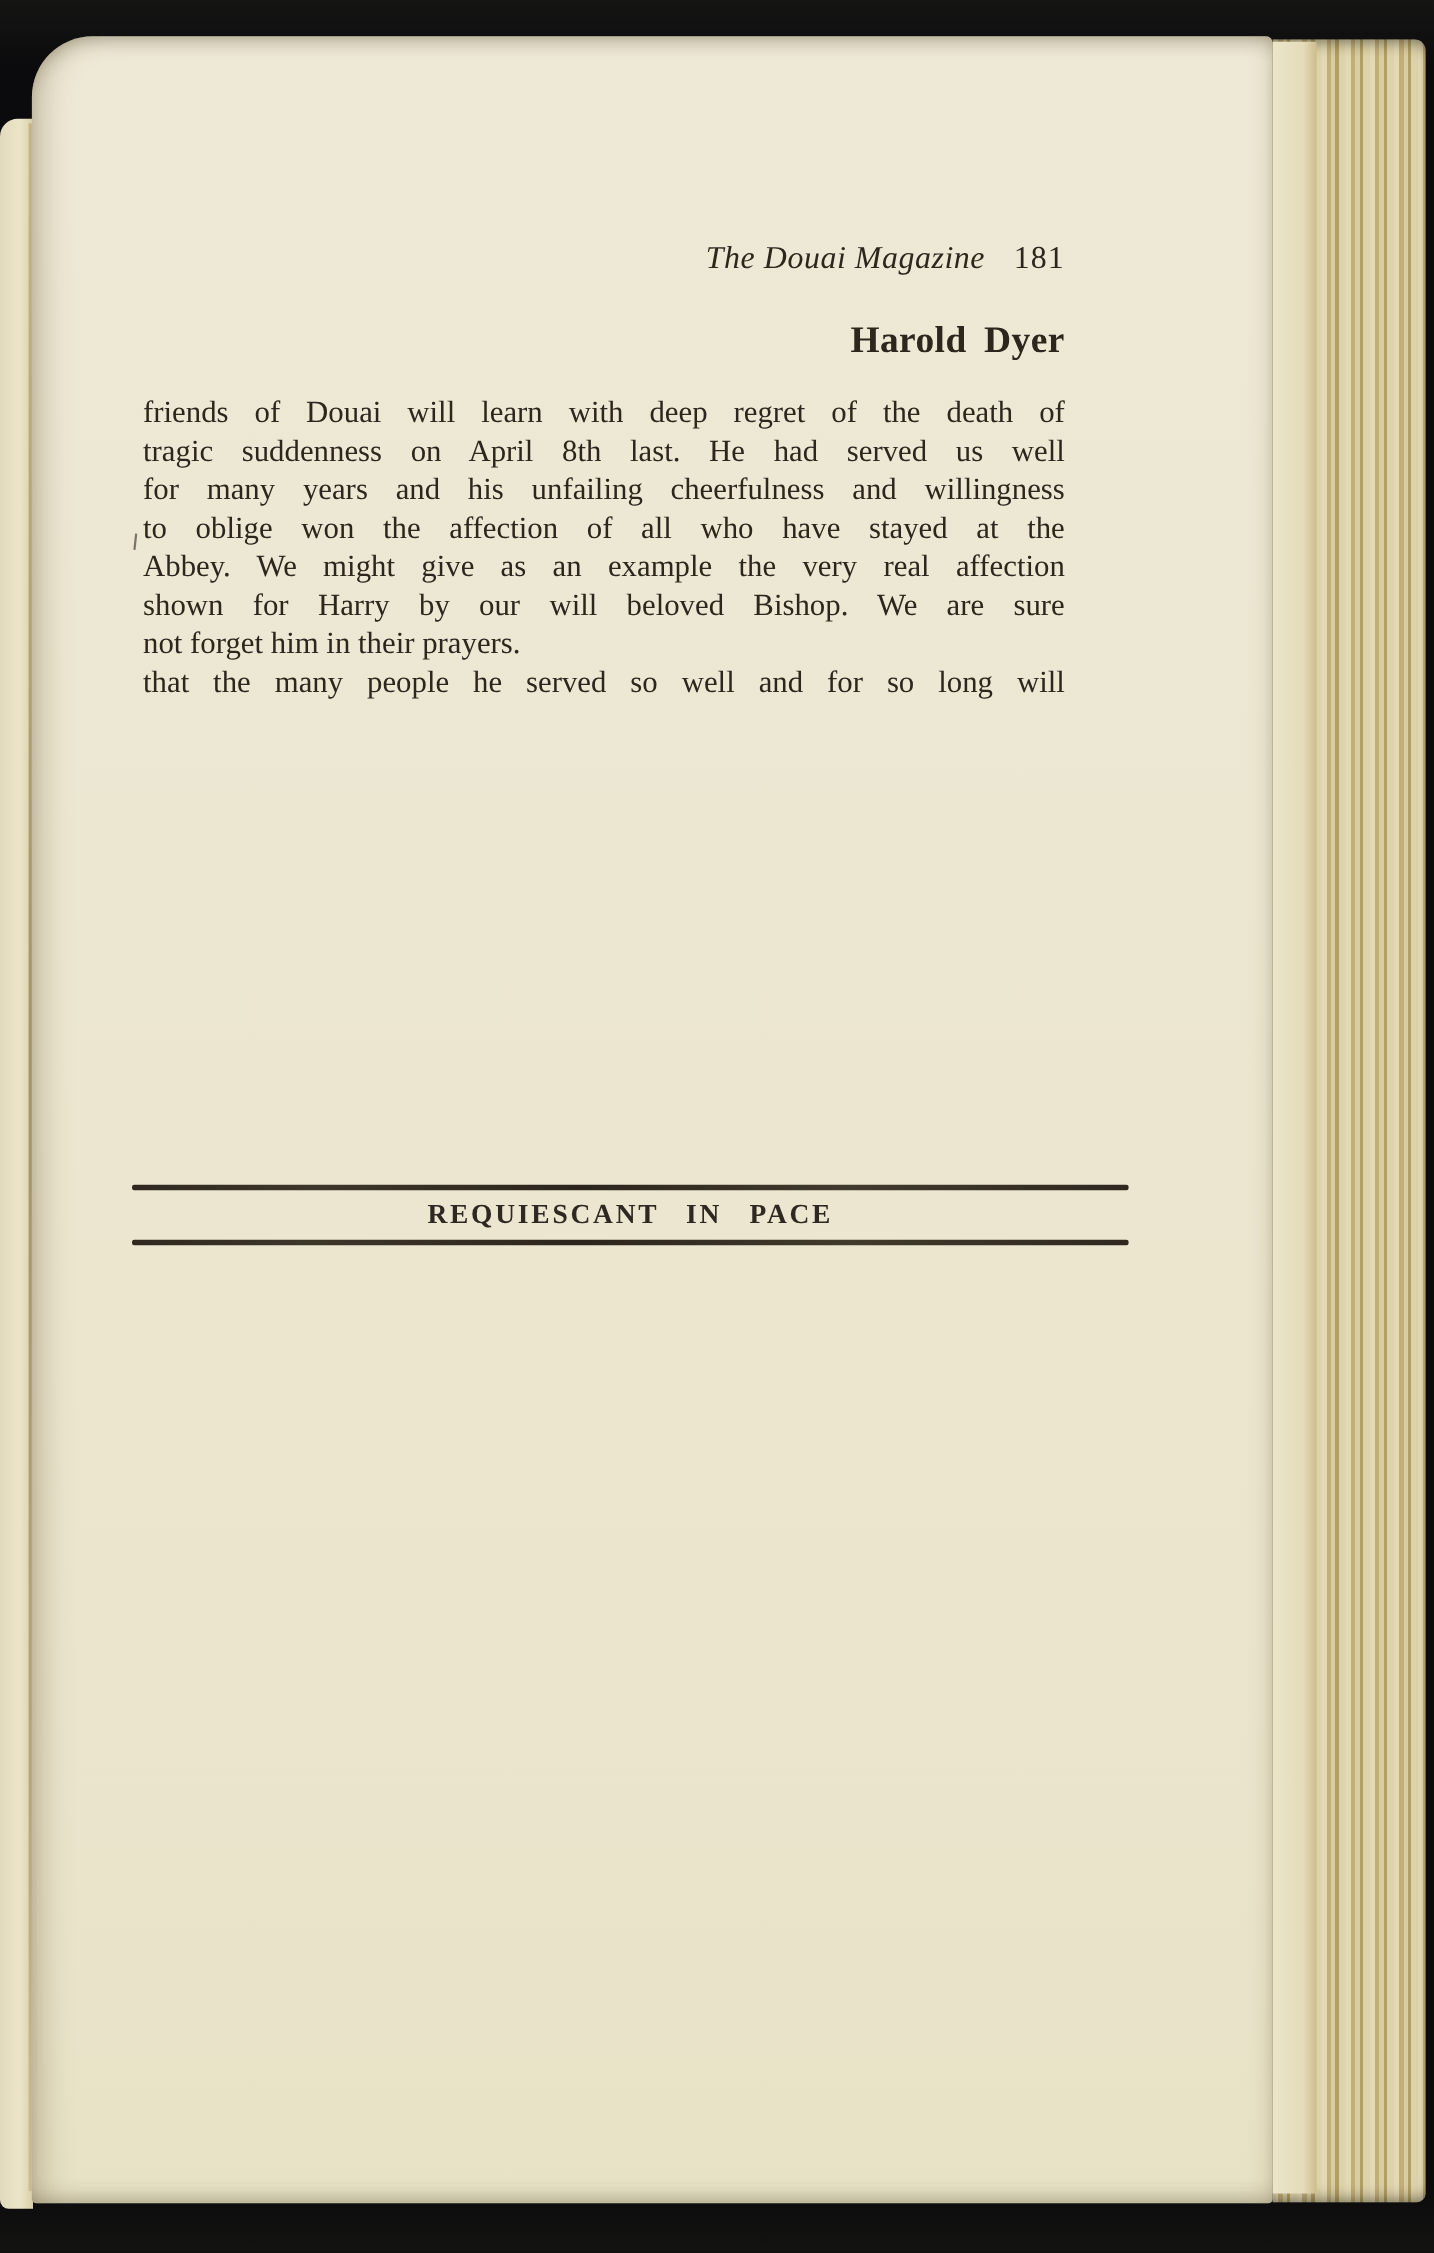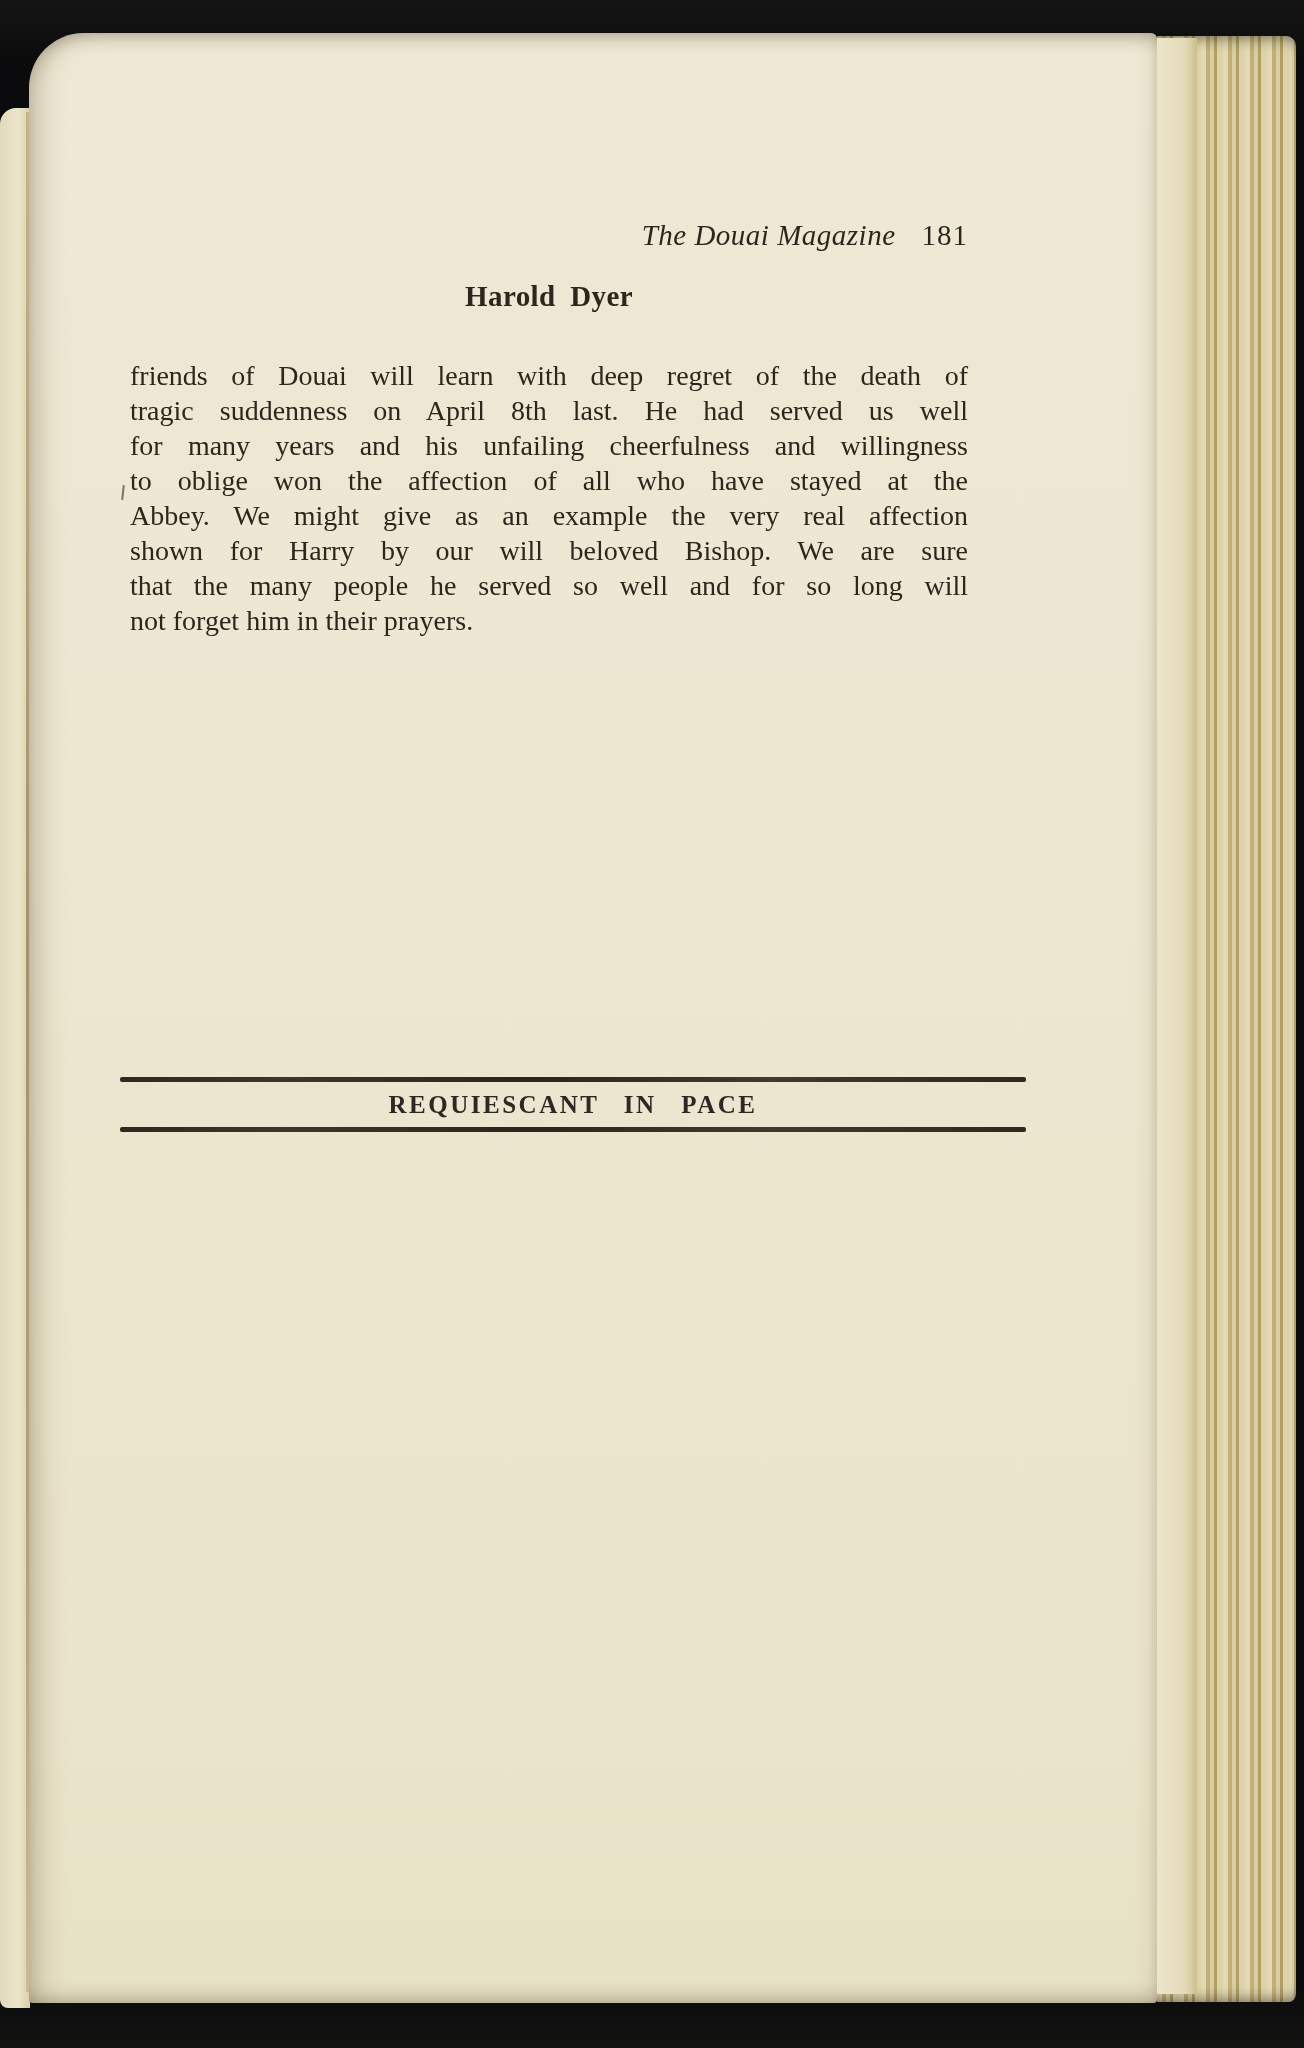--- a/index.html
+++ b/index.html
@@ -88,25 +88,25 @@
   .magazine-title {
     font-style: italic;
     letter-spacing: .5px;
   }
   .page-number {
     font-style: normal;
     letter-spacing: 1px;
   }
   .article-title {
     position: absolute;
-    top: 247px;
+    top: 258px;
     width: 100%;
-    text-align: center;
+    text-align: right;
     font-weight: bold;
-    font-size: 29px;
+    font-size: 34px;
     word-spacing: 7px;
     letter-spacing: .4px;
   }
   .article-body {
     position: absolute;
     top: 325px;
     width: 100%;
     font-size: 28px;
     line-height: 35px;
   }
@@ -168,22 +168,22 @@
 
       <div class="article-title">Harold Dyer</div>
 
       <div class="article-body">
         <div class="tline">friends of Douai will learn with deep regret of the death of</div>
         <div class="tline">tragic suddenness on April 8th last.  He had served us well</div>
         <div class="tline">for many years and his unfailing cheerfulness and willingness</div>
         <div class="tline">to oblige won the affection of all who have stayed at the</div>
         <div class="tline">Abbey.  We might give as an example the very real affection</div>
         <div class="tline">shown for Harry by our will beloved Bishop.  We are sure</div>
+        <div class="tline last">not forget him in their prayers.</div>
         <div class="tline">that the many people he served so well and for so long will</div>
-        <div class="tline last">not forget him in their prayers.</div>
       </div>
 
       <div class="ink-mark"></div>
     </div>
 
     <div class="rip-banner">
       <div class="rule"></div>
       <div class="rip-text">REQUIESCANT IN PACE</div>
       <div class="rule"></div>
     </div>

